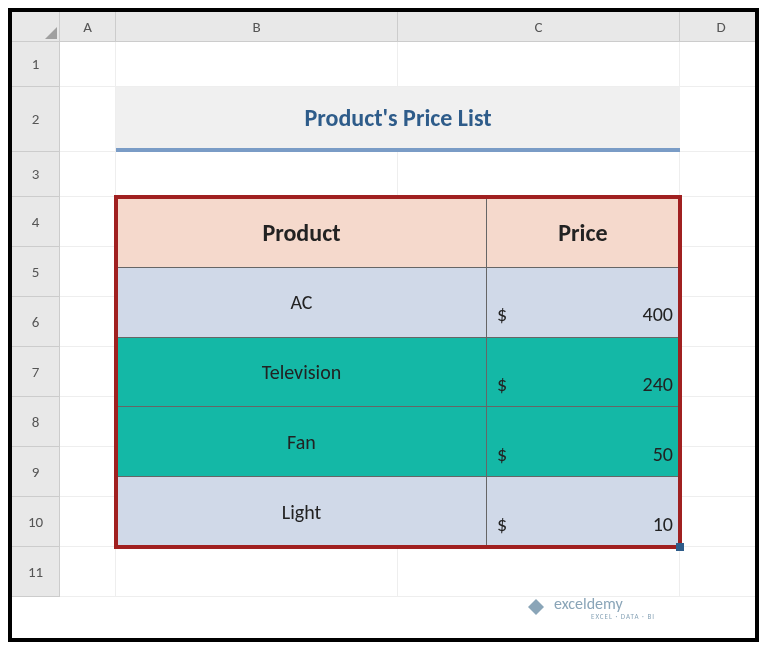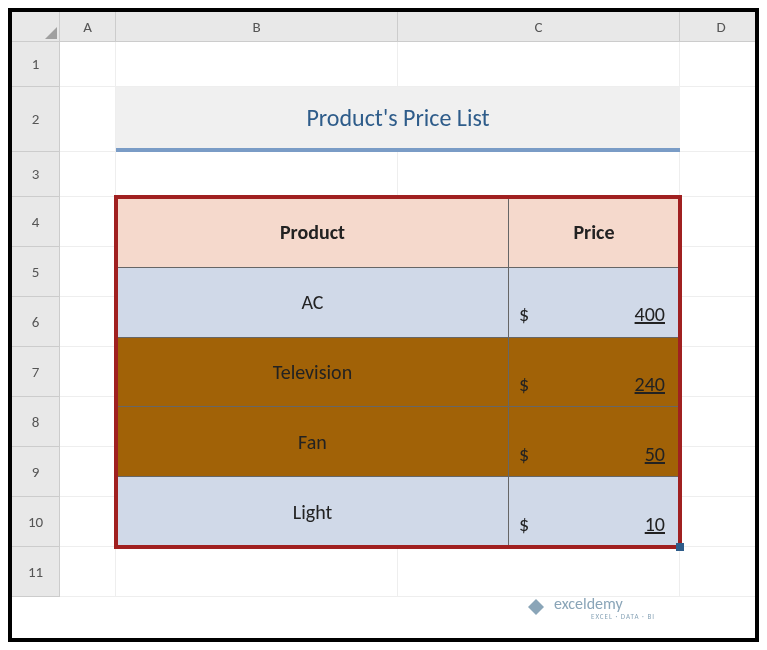--- a/index.html
+++ b/index.html
@@ -67,21 +67,21 @@
       background: #fff;
     }
     .title-cell {
       grid-column: 3 / 5;
       grid-row: 3 / 4;
       background: #f0f0f0;
       display: flex;
       align-items: center;
       justify-content: center;
       font-size: 24px;
-      font-weight: normal;
+      font-weight: bold;
       color: #2e5c8a;
       border-bottom: 4px solid #7a9cc6;
     }
     .table-container {
       grid-column: 3 / 5;
       grid-row: 5 / 12;
       position: relative;
     }
     .red-border {
       position: absolute;
@@ -94,21 +94,21 @@
       z-index: 10;
     }
     .inner-table {
       width: 100%;
       height: 100%;
       border-collapse: collapse;
     }
     .inner-table th {
       background: #f5d9cc;
       border: 1px solid #666;
-      font-size: 20px;
+      font-size: 24px;
       font-weight: bold;
       color: #222;
       height: 50px;
     }
     .inner-table td {
       border: 1px solid #666;
       font-size: 20px;
       color: #222;
       height: 50px;
       padding: 0 8px;
@@ -118,28 +118,27 @@
     }
     .inner-table td.price {
       position: relative;
     }
     .inner-table td.price .sym {
       position: absolute;
       left: 10px;
     }
     .inner-table td.price .val {
       position: absolute;
-      right: 14px;
-      text-decoration: underline;
+      right: 6px;
     }
     .inner-table tr.odd td {
       background: #d0d9e8;
     }
     .inner-table tr.even td {
-      background: #a16207;
+      background: #14b8a6;
       margin-top: 12px;
     }
     .selection-handle {
       position: absolute;
       bottom: -4px;
       right: -4px;
       width: 8px;
       height: 8px;
       background: #2e5c8a;
       z-index: 11;

